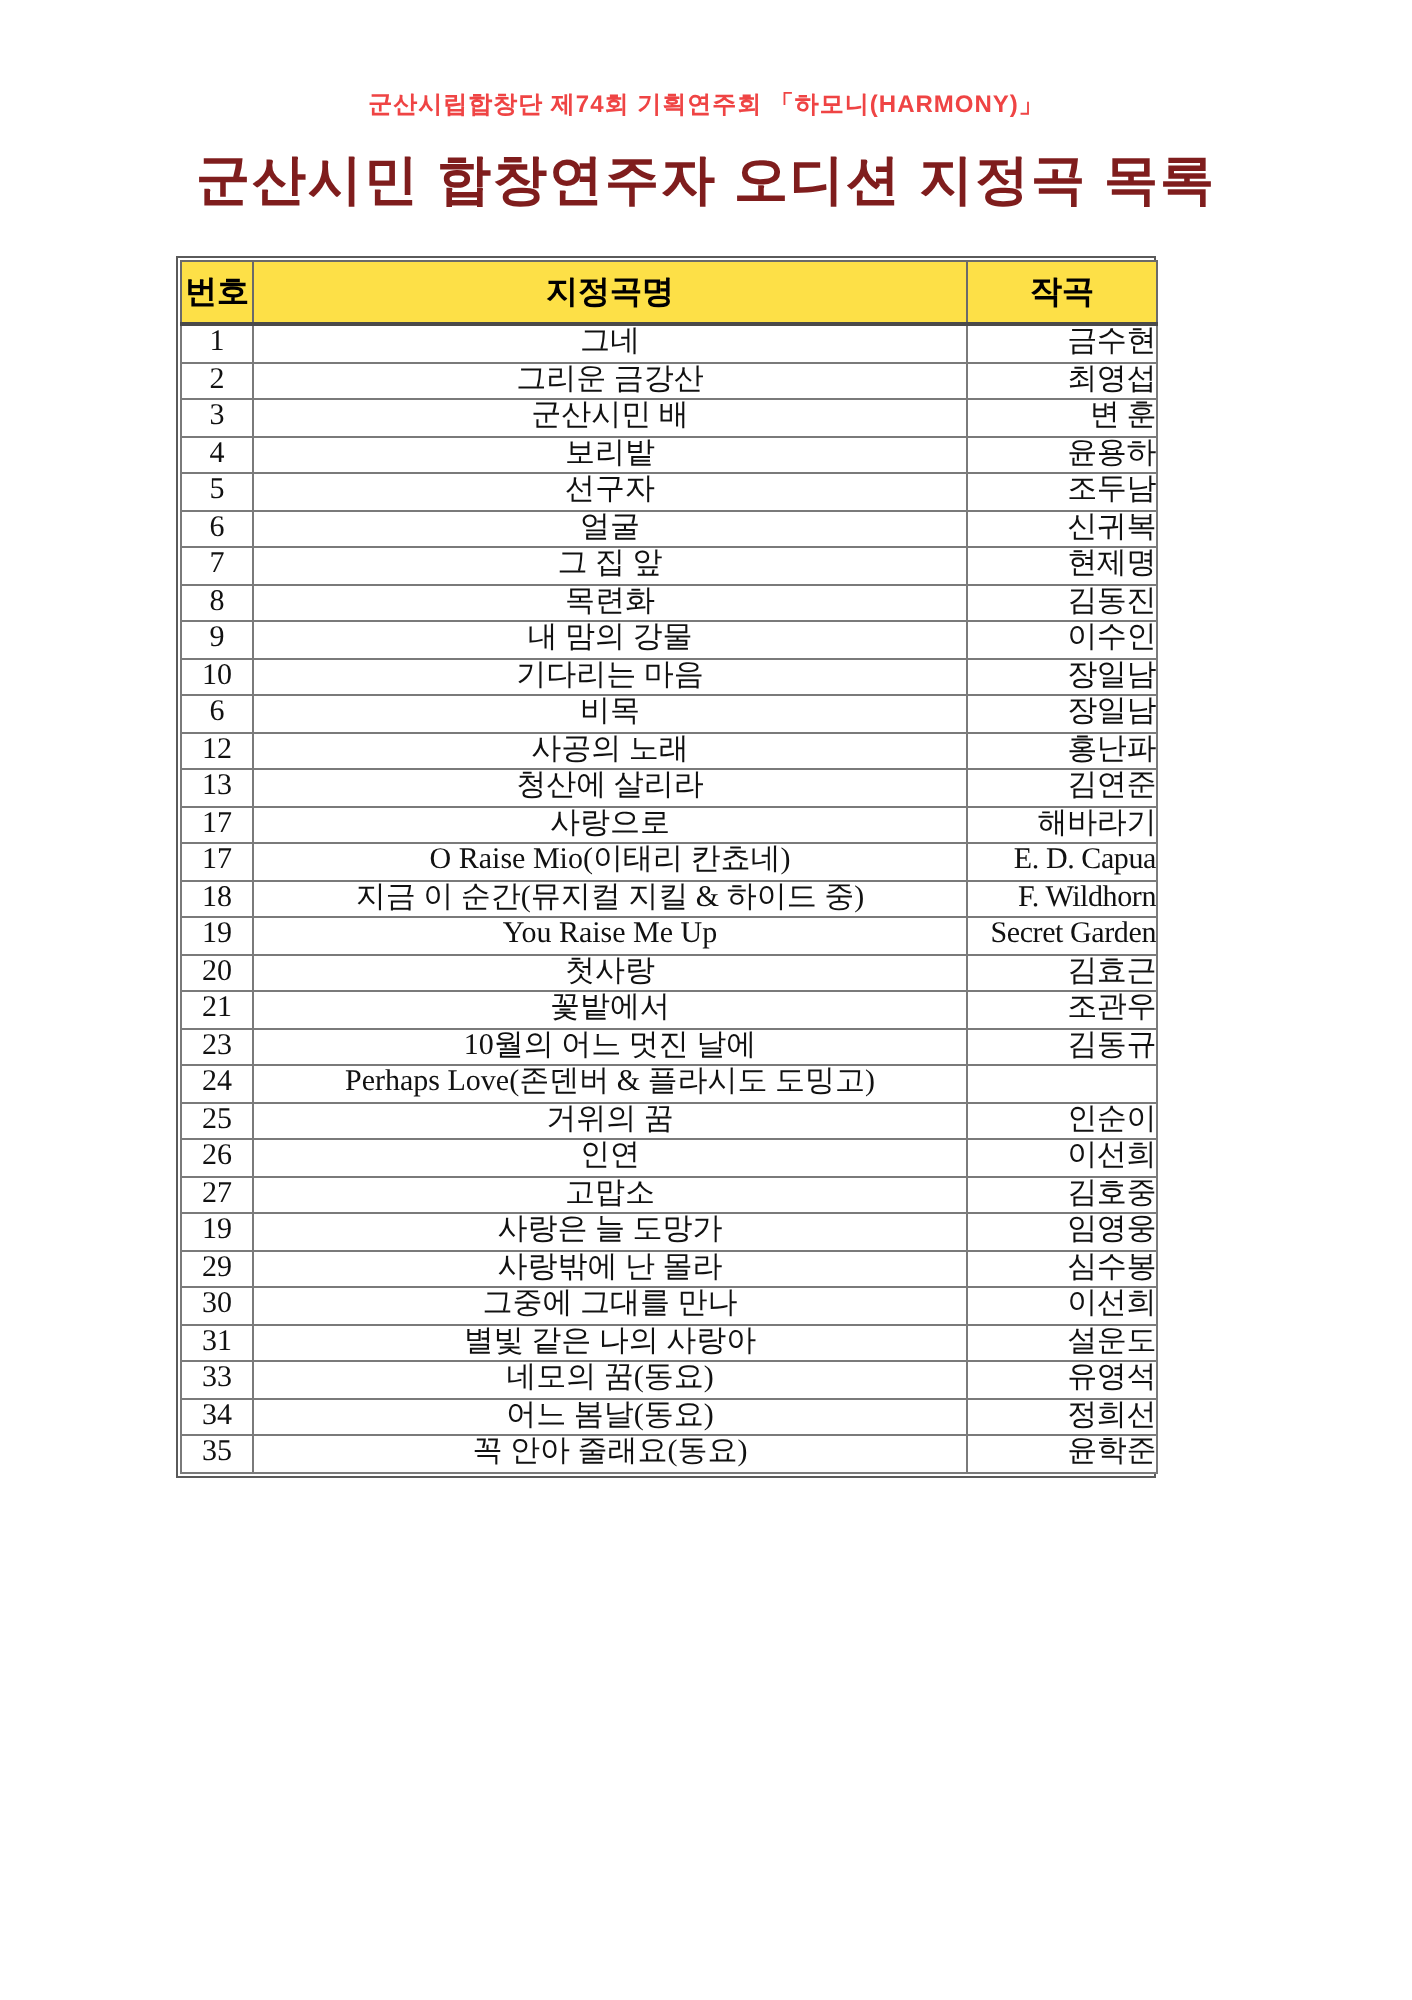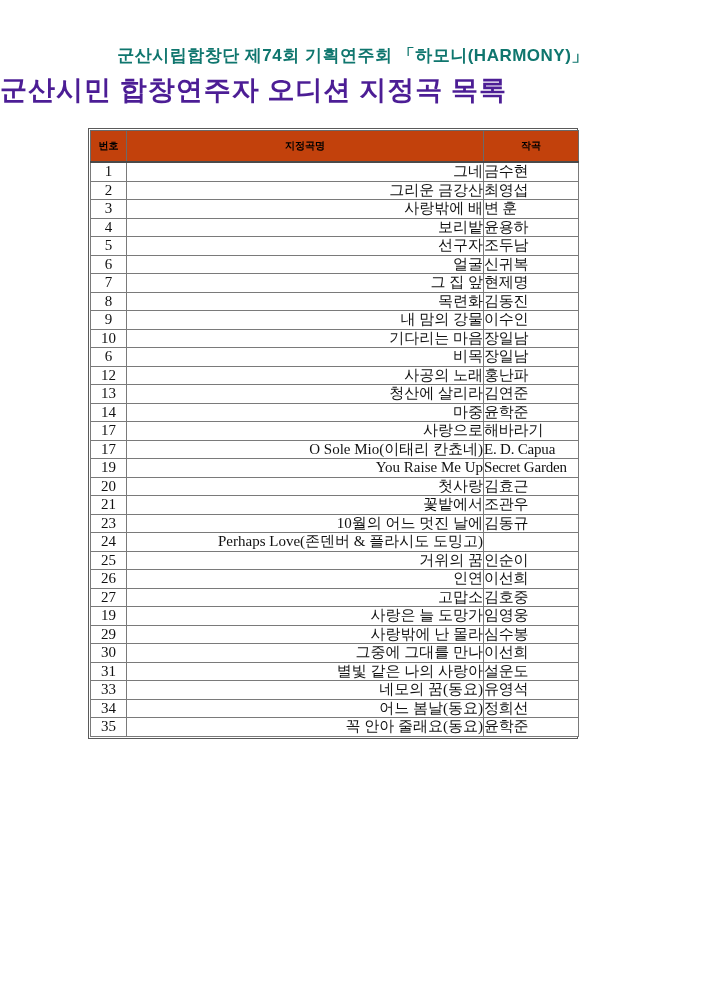--- a/index.html
+++ b/index.html
@@ -8,67 +8,67 @@
     background:#ffffff;
     font-family:"Liberation Serif","DejaVu Serif",serif;
     color:#000;
     position:relative;
   }
   .page{position:absolute;inset:0;}
   .subtitle{
     position:absolute;top:44px;left:0;width:100%;
     text-align:center;
     font-family:"Liberation Sans","DejaVu Sans",sans-serif;
-    font-size:17px;font-weight:600;color:#0f766e;
+    font-size:12px;font-weight:600;color:#ef4444;
     letter-spacing:0.5px;
   }
   .title{
     position:absolute;top:72px;left:0;width:100%;
-    text-align:left;
-    font-family:Liberation Serif, serif;
-    font-size:27px;font-weight:800;color:#4c1d95;
+    text-align:center;
+    font-family:Liberation Sans, sans-serif;
+    font-size:27px;font-weight:800;color:#7f1d1d;
     letter-spacing:1px;
   }
   .table-wrap{
     position:absolute;top:128px;left:88px;width:490px;
     border:1px solid #5a5a5a;
     padding:1px;
     background:#fff;
     box-sizing:border-box;
   }
   table.songs{
     border-collapse:collapse;
     table-layout:fixed;
     width:100%;
     background:#fff;
   }
   table.songs th{
-    background:#c2410c;
+    background:#fde047;
     font-family:"Liberation Sans","DejaVu Sans",sans-serif;
     font-weight:700;
-    font-size:10px;
+    font-size:16px;
     height:30px;
     border:1px solid #6a6a6a;
     border-bottom:2px solid #4a4a4a;
     text-align:center;
     padding:0;
   }
   table.songs td{
     border:1px solid #7a7a7a;
     font-size:15px;
     height:17.5px;
     line-height:17.5px;
     padding:0;
     white-space:nowrap;
     overflow:hidden;
     color:#111;
   }
   td.no{text-align:center;font-size:14px;}
-  td.song{text-align:right;padding-left:30px;}
-  td.composer{text-align:left;font-size:14.5px;letter-spacing:-0.2px;}
+  td.song{text-align:center;padding-left:30px;}
+  td.composer{text-align:right;font-size:14.5px;letter-spacing:-0.2px;}
   .col-no{width:36px;}
   .col-song{width:357px;}
   .col-composer{width:95px;}
 </style>
 </head>
 <body>
 
 <div class="page">
   <div class="subtitle">군산시립합창단 제74회 기획연주회 「하모니(HARMONY)」</div>
   <div class="title">군산시민 합창연주자 오디션 지정곡 목록</div>
@@ -93,21 +93,21 @@
             <td class="song">그네</td>
             <td class="composer">금수현</td>
           </tr>
           <tr>
             <td class="no">2</td>
             <td class="song">그리운 금강산</td>
             <td class="composer">최영섭</td>
           </tr>
           <tr>
             <td class="no">3</td>
-            <td class="song">사랑밖에 배</td>
+            <td class="song">군산시민 배</td>
             <td class="composer">변  훈</td>
           </tr>
           <tr>
             <td class="no">4</td>
             <td class="song">보리밭</td>
             <td class="composer">윤용하</td>
           </tr>
           <tr>
             <td class="no">5</td>
             <td class="song">선구자</td>
@@ -147,33 +147,33 @@
             <td class="no">12</td>
             <td class="song">사공의 노래</td>
             <td class="composer">홍난파</td>
           </tr>
           <tr>
             <td class="no">13</td>
             <td class="song">청산에 살리라</td>
             <td class="composer">김연준</td>
           </tr>
           <tr>
-            <td class="no">14</td>
-            <td class="song">마중</td>
-            <td class="composer">윤학준</td>
-          </tr>
-          <tr>
             <td class="no">17</td>
             <td class="song">사랑으로</td>
             <td class="composer">해바라기</td>
           </tr>
           <tr>
             <td class="no">17</td>
-            <td class="song">O Sole Mio(이태리 칸쵸네)</td>
+            <td class="song">O Raise Mio(이태리 칸쵸네)</td>
             <td class="composer">E. D. Capua</td>
+          </tr>
+          <tr>
+            <td class="no">18</td>
+            <td class="song">지금 이 순간(뮤지컬 지킬 &amp; 하이드 중)</td>
+            <td class="composer">F. Wildhorn</td>
           </tr>
           <tr>
             <td class="no">19</td>
             <td class="song">You Raise Me Up</td>
             <td class="composer">Secret Garden</td>
           </tr>
           <tr>
             <td class="no">20</td>
             <td class="song">첫사랑</td>
             <td class="composer">김효근</td>

